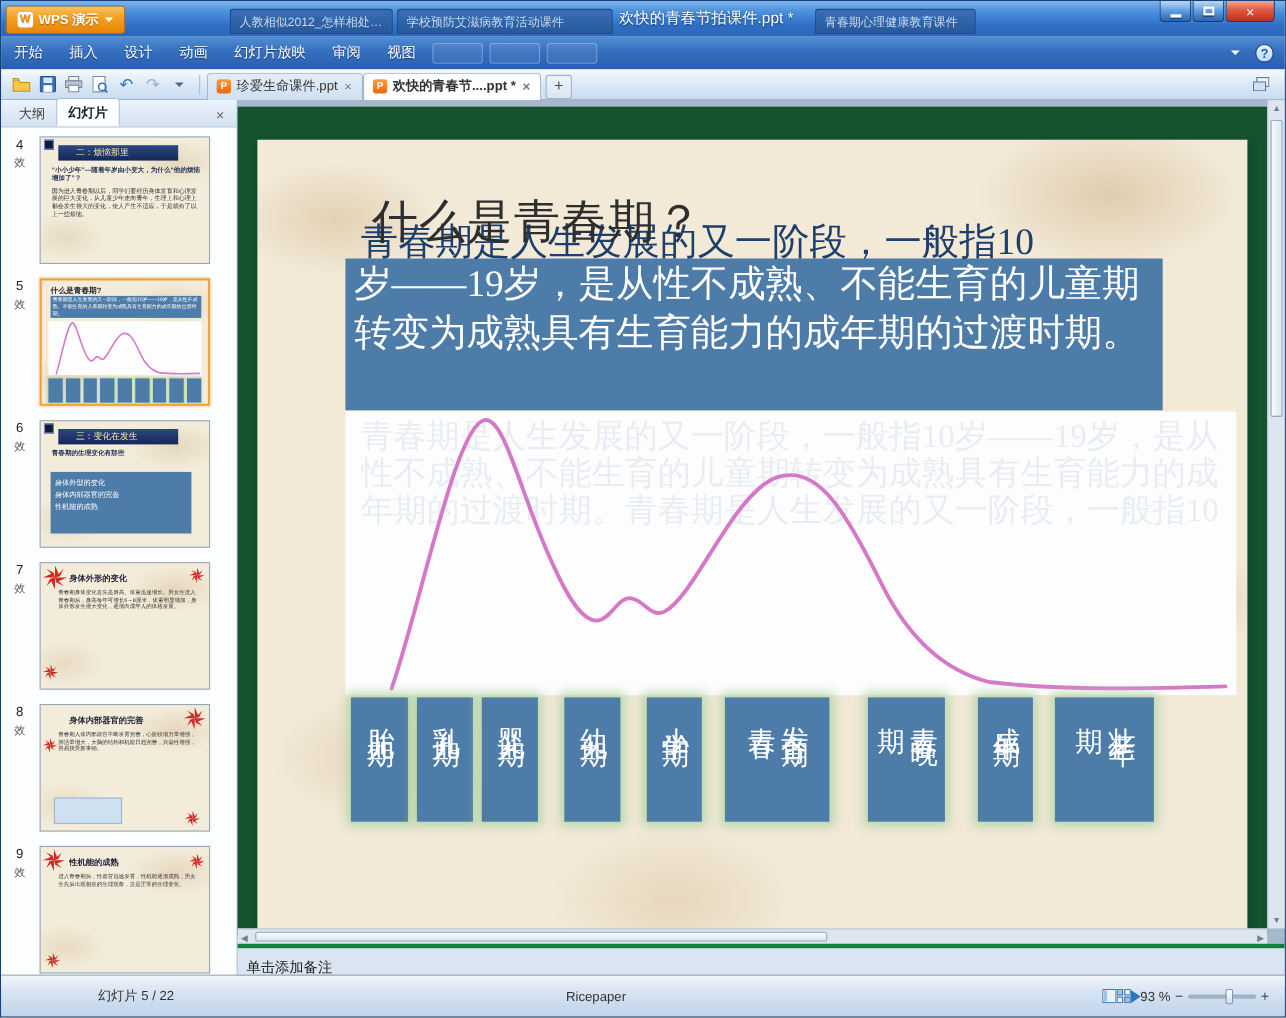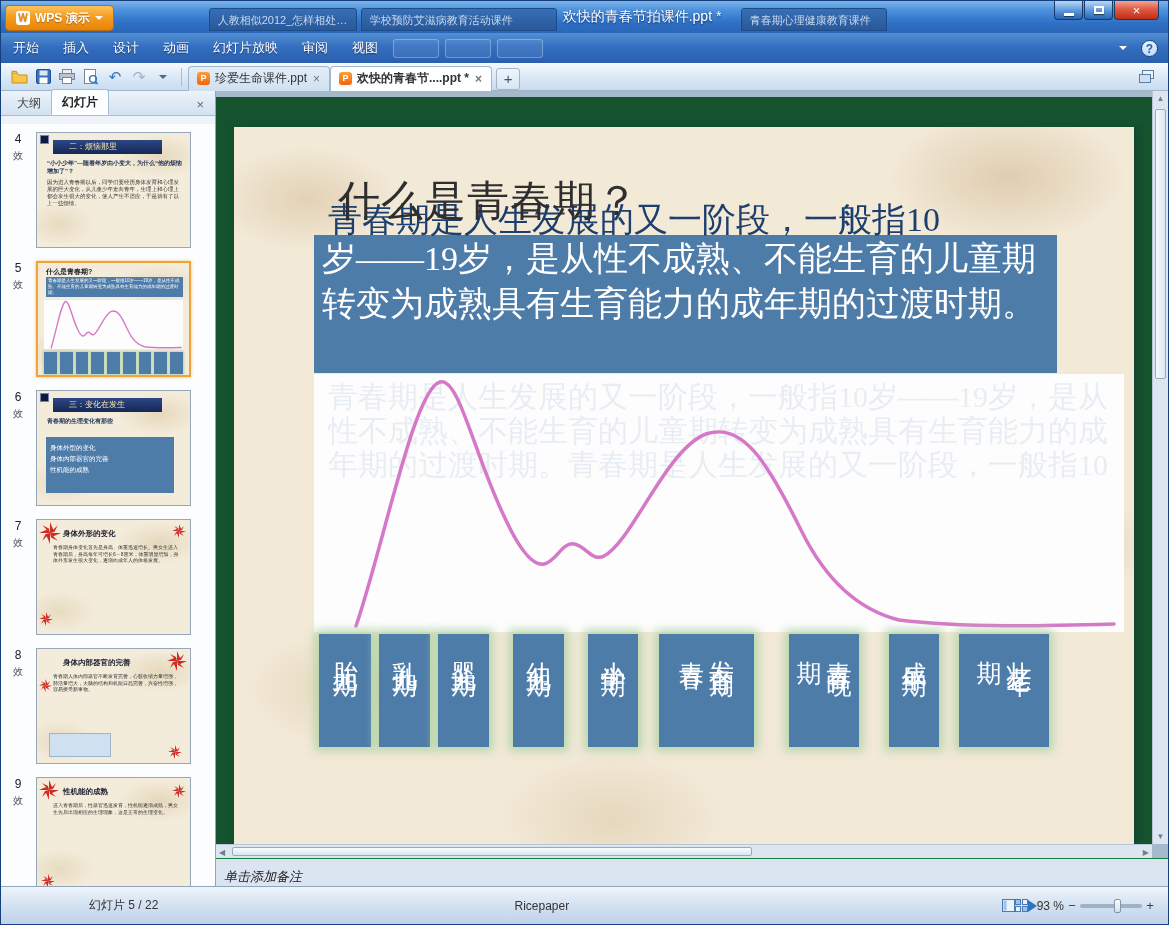--- a/index.html
+++ b/index.html
@@ -60,21 +60,21 @@
   .doc-tab.active { background:#fdfeff; font-weight:bold; }
   .ppt-icon { width:13px; height:13px; background:linear-gradient(#ff9d3c,#f0660a); border-radius:3px;
     color:#fff; font-size:9px; font-weight:bold; text-align:center; line-height:13px; }
   .tab-close { color:#777; font-size:12px; padding:0 1px; }
   .new-tab { width:24px; height:22px; margin:4px 0 0 4px; text-align:center; line-height:20px;
     font-size:15px; color:#456; border:1px solid #9fb6cc; border-radius:3px; background:linear-gradient(#eef5fb,#d8e6f3); }
   .tb-right { margin-left:auto; margin-right:10px; }
 
   
   .sidebar { position:absolute; left:0; top:90px; width:215px; bottom:27px;
-    background:#eef3f9; border-right:1px solid #8fa6bd; display:flex; flex-direction:column;gap:8px; }
+    background:#eef3f9; border-right:1px solid #8fa6bd; display:flex; flex-direction:column; }
   .sb-header { height:25px; background:linear-gradient(#ecf3fb,#d3e1f0); border-bottom:1px solid #a7bdd4;
     display:flex; align-items:flex-end; font-size:12px; padding:0 6px; }
   .sb-tab { padding:4px 10px 3px 10px; color:#444; }
   .sb-tab.active { background:#fbfdfe; border:1px solid #a7bdd4; border-bottom:1px solid #fbfdfe;
     border-radius:3px 3px 0 0; font-weight:bold; color:#222; }
   .sb-close { margin-left:auto; color:#666; font-size:13px; padding:3px 5px; }
   .thumb-list { flex:1; background:#fbfdfe; padding:8px 0 0 0; overflow:hidden; }
   .thumb-row { position:relative; height:116px; margin-bottom:13px; }
   .thumb-gutter { position:absolute; left:3px; top:0; width:28px; text-align:center; }
   .thumb-num { font-size:12px; color:#222; }
@@ -140,21 +140,21 @@
 
   
   .vscroll { position:absolute; right:0; top:0; width:16px; height:753px; background:#dde5ef; border-left:1px solid #b6c6d8; }
   .hscroll { position:absolute; left:0; right:16px; top:753px; height:14px; background:#dde5ef; border-top:1px solid #b6c6d8; }
   .scroll-arrow { position:absolute; color:#6b7f95; font-size:8px; text-align:center; }
   .v-thumb { position:absolute; left:2px; right:2px; top:18px; height:270px;
     background:linear-gradient(90deg,#f7fbfe,#d9e6f2); border:1px solid #96abc2; border-radius:2px; }
   .h-thumb { position:absolute; top:2px; bottom:2px; left:16px; width:520px;
     background:linear-gradient(#f7fbfe,#d9e6f2); border:1px solid #96abc2; border-radius:2px; }
   .notes { position:absolute; left:0; right:0; top:767px; bottom:0; background:#dbe5f1;
-    border-top:1px solid #15803d; font-size:13px; color:#222; padding:9px 8px;font-style:italic; }
+    border-top:4px solid #15803d; font-size:13px; color:#222; padding:9px 8px; }
 
   
   .statusbar { position:absolute; left:0; right:0; bottom:0; height:38px;
     background:linear-gradient(#eef4fb,#d3e1f1 50%,#c0d3e9); border-top:1px solid #8fa6bd;
     display:flex; align-items:center; font-size:12px; color:#333; }
   .sb-slide-ind { margin-left:88px; }
   .sb-theme { position:absolute; left:44%; }
   .sb-rightside { margin-left:auto; margin-right:10px; display:flex; align-items:center; }
   .view-icon { display:flex; }
   .play-icon { width:0; height:0; border-top:6px solid transparent; border-bottom:6px solid transparent;

